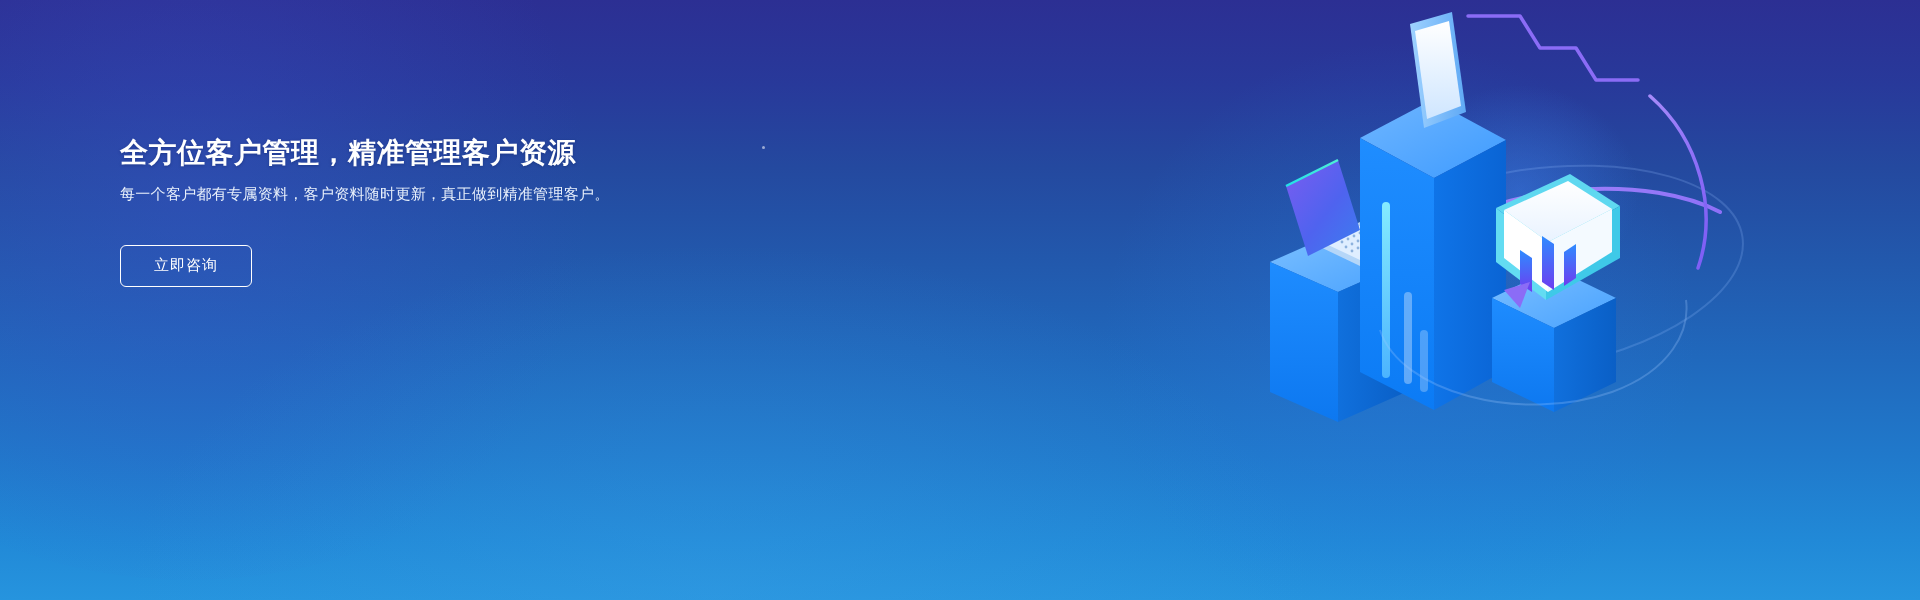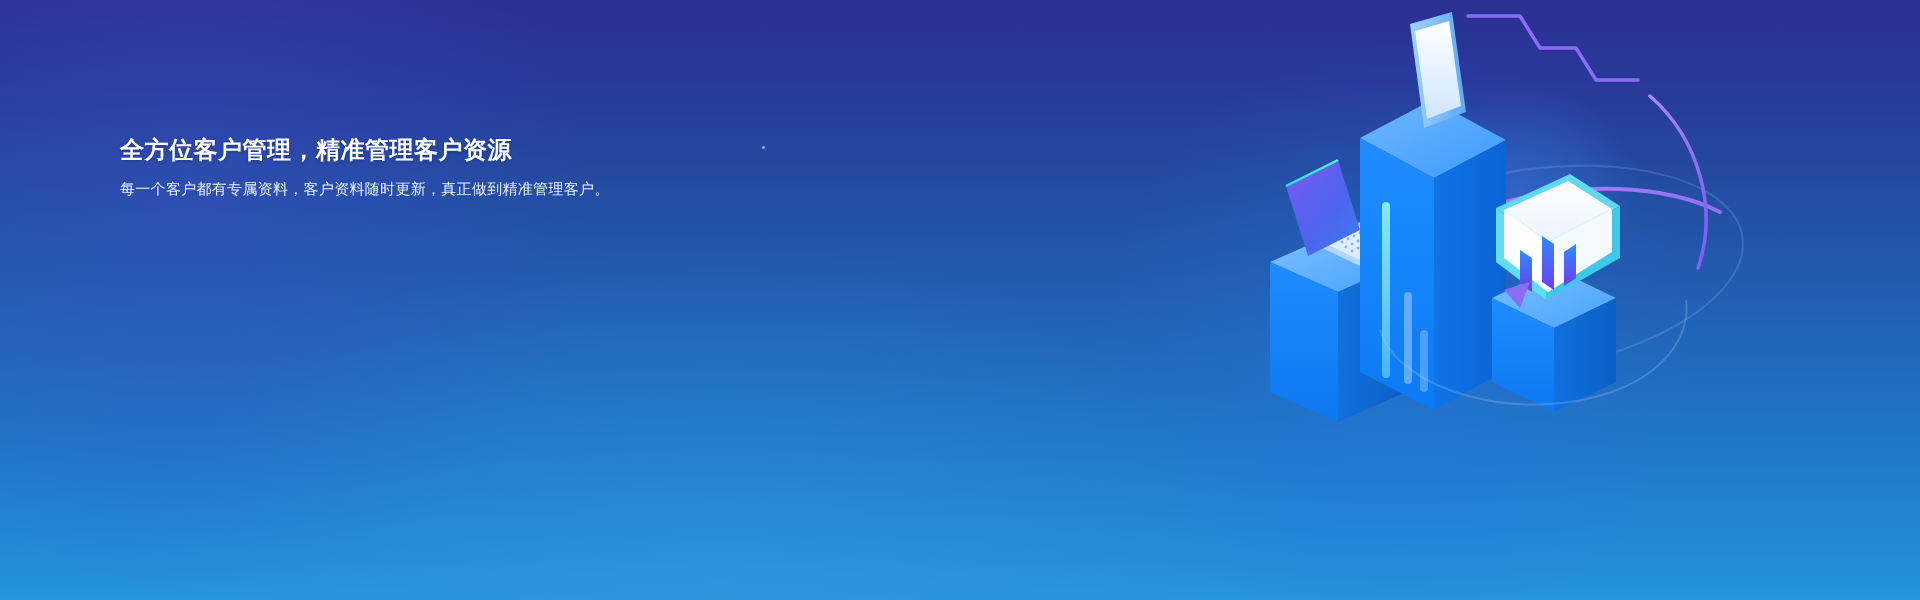--- a/index.html
+++ b/index.html
@@ -47,21 +47,21 @@
   }
 
   
   #copy {
     position:absolute;
     left:120px; top:135px;
     width:620px;
   }
   #headline {
     color:#ffffff;
-    font-size:24px;
+    font-size:28px;
     font-weight:bold;
     letter-spacing:.5px;
     line-height:1.25;
     white-space:nowrap;
     text-shadow:0 1px 3px rgba(10,25,80,.35);
   }
   #subtitle {
     margin-top:12px;
     color:#e8f0fb;
     font-size:15px;
@@ -112,20 +112,21 @@
   <div class="glow" id="glow-illo"></div>
 
   <div id="sparkle"></div>
 
   <div id="copy">
 
     <h1 id="headline">全方位客户管理，精准管理客户资源</h1>
 
     <p id="subtitle">每一个客户都有专属资料，客户资料随时更新，真正做到精准管理客户。</p>
 
+    <button id="cta-button">立即咨询</button>
   </div>
 
   <div id="illustration">
     <svg viewBox="0 0 700 600" xmlns="http://www.w3.org/2000/svg">
       <defs>
         <linearGradient id="gPillarFrontC" x1="0" y1="0" x2="0" y2="1">
           <stop offset="0%" stop-color="#1f8dff"></stop>
           <stop offset="100%" stop-color="#0b7bf5"></stop>
         </linearGradient>
         <linearGradient id="gPillarSideC" x1="0" y1="0" x2="1" y2="0">

